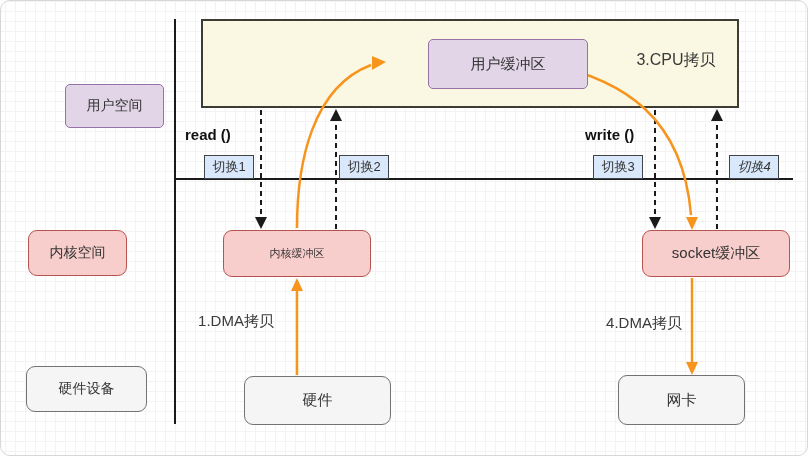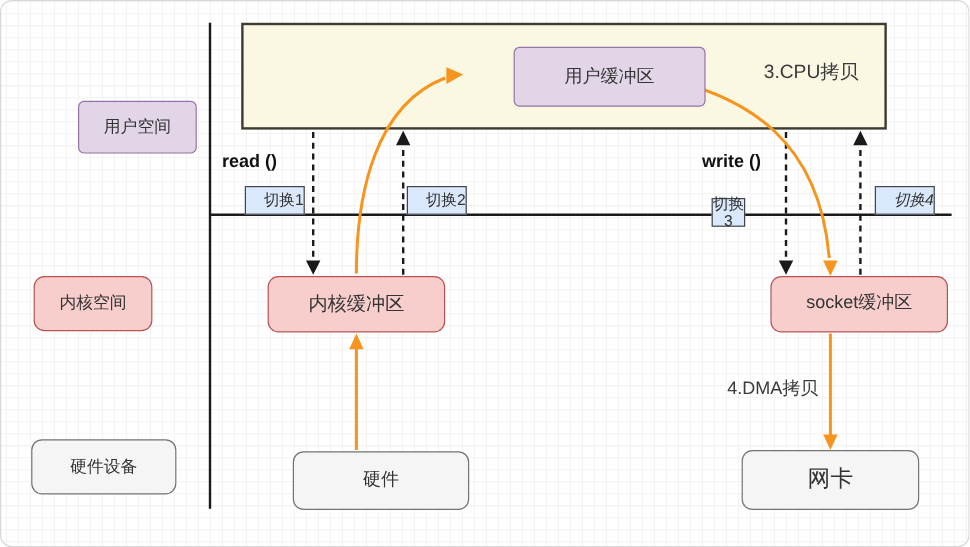--- a/index.html
+++ b/index.html
@@ -37,21 +37,21 @@
     position: absolute;
     background: #faf8e3;
     border: 2px solid #3c3c34;
     z-index: 1;
   }
   .purple { background: #e1d5e7; border: 1.5px solid #9673a6; border-radius: 5px; margin-left: 39px; }
   .pink   { background: #f8cecc; border: 1.5px solid #b85450; border-radius: 9px; }
   .gray   { background: #f5f5f5; border: 1.5px solid #737373; border-radius: 9px; }
   .switch {
     background: #dae8fc; border: 1.5px solid #41454a;
-    font-size: 13px; border-radius: 0; justify-content: flex-end;
+    font-size: 13px; border-radius: 0;
   }
   .anno {
     position: absolute; z-index: 3;
     font-size: 15px; color: #3a3a3a;
     text-align: center;
   }
   .syscall {
     position: absolute; z-index: 3;
     font-size: 15px; font-weight: 700; color: #111;
   }
@@ -121,36 +121,37 @@
 
   <div class="syscall" style="left:184px; top:125px;">read ()</div>
   <div class="syscall" style="left:584px; top:125px;">write ()</div>
 
   <div class="node switch" style="left:203px; top:154px; width:50px; height:24px;">
     <span>切换1</span>
   </div>
   <div class="node switch" style="left:338px; top:154px; width:50px; height:24px;">
     <span>切换2</span>
   </div>
-  <div class="node switch" style="left:592px; top:154px; width:28px; height:24px;margin-top:10px;">
+  <div class="node switch" style="left:592px; top:154px; width:50px; height:24px;">
     <span>切换3</span>
   </div>
   <div class="node switch" style="left:728px; top:154px; width:50px; height:24px;font-style:italic;">
     <span>切换4</span>
   </div>
 
-  <div class="node pink" style="left:222px; top:229px; width:148px; height:47px; font-size:16px;">
+  <div class="node pink" style="left:222px; top:229px; width:148px; height:47px; font-size:11px;">
     <span>内核缓冲区</span>
   </div>
   <div class="node pink" style="left:617px; top:229px; width:148px; height:47px; font-size:15px;margin-left:24px;">
     <span>socket缓冲区</span>
   </div>
 
+  <div class="anno" style="left:180px; top:311px; width:110px;">1.DMA拷贝</div>
   <div class="anno" style="left:588px; top:313px; width:110px;">4.DMA拷贝</div>
 
   <div class="node gray" style="left:223px; top:375px; width:147px; height:49px; font-size:15px;margin-left:20px;">
     <span>硬件</span>
   </div>
-  <div class="node gray" style="left:617px; top:374px; width:148px; height:50px; font-size:19px;">
+  <div class="node gray" style="left:617px; top:374px; width:127px; height:50px; font-size:15px;">
     <span>网卡</span>
   </div>
 
 </div>
 
 </body></html>

